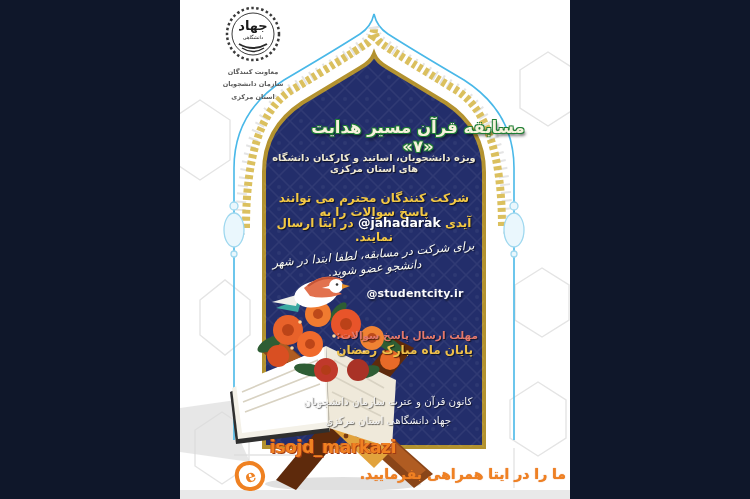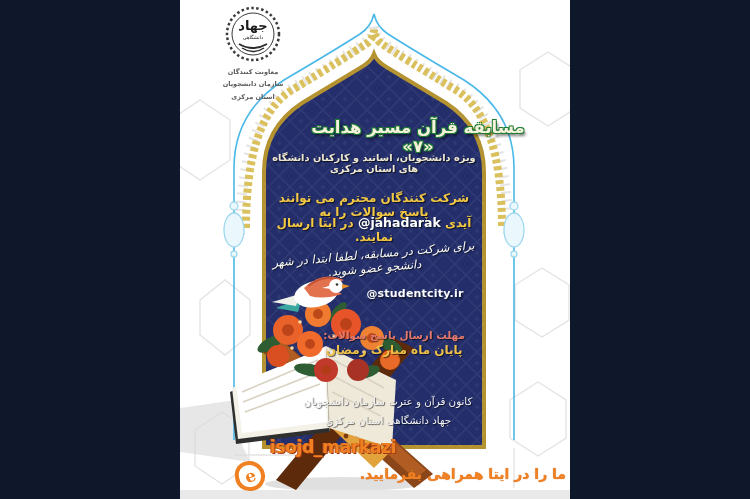--- a/index.html
+++ b/index.html
@@ -22,21 +22,21 @@
   .gold-line{font-size:12px;font-weight:bold;color:#f3c844;text-shadow:1px 1px 1px rgba(0,0,0,.65);}
   .gold1{top:191px;}
   .gold2{top:215px;}
   .latin-id{color:#ffffff;font-size:12.5px;direction:ltr;unicode-bidi:embed;}
   .note{top:247px;left:80px;width:228px;text-align:center;z-index:7;
     font-family:"DejaVu Serif",serif;font-style:italic;font-size:11.5px;color:#fdfdf3;
     transform:rotate(-5deg);text-shadow:1px 1px 1px rgba(0,0,0,.6);}
   .handle{top:287px;left:160px;width:150px;text-align:center;z-index:7;
     font-size:11px;font-weight:bold;color:#fbfbfb;letter-spacing:.2px;
     text-shadow:1px 2px 2px rgba(0,0,0,.6);}
-  .deadline{top:329px;right:105px;text-align:center;z-index:7;}
+  .deadline{top:329px;right:92px;text-align:left;z-index:7;}
   .deadline .lbl{font-size:10.5px;font-weight:bold;color:#e4796b;text-shadow:1px 1px 1px rgba(0,0,0,.6);}
   .deadline .val{margin-top:2px;font-size:12px;font-weight:bold;color:#eec04a;letter-spacing:1px;
     text-shadow:1px 1px 1px rgba(0,0,0,.6);}
   .organizer{top:392px;right:94px;width:176px;text-align:center;z-index:7;
     font-size:10.3px;font-weight:normal;color:#f2f2f2;line-height:1.85;text-shadow:1px 1px 1px rgba(0,0,0,.6);}
 
   
   .upload-note{top:449px;right:6px;z-index:7;font-size:8.8px;font-weight:bold;color:#7e2c12;}
   .eitaa-badge{top:461px;left:55px;width:30px;height:30px;z-index:7;
     border:4px solid #ef8122;border-radius:46% 54% 50% 50%;background:#fff;

